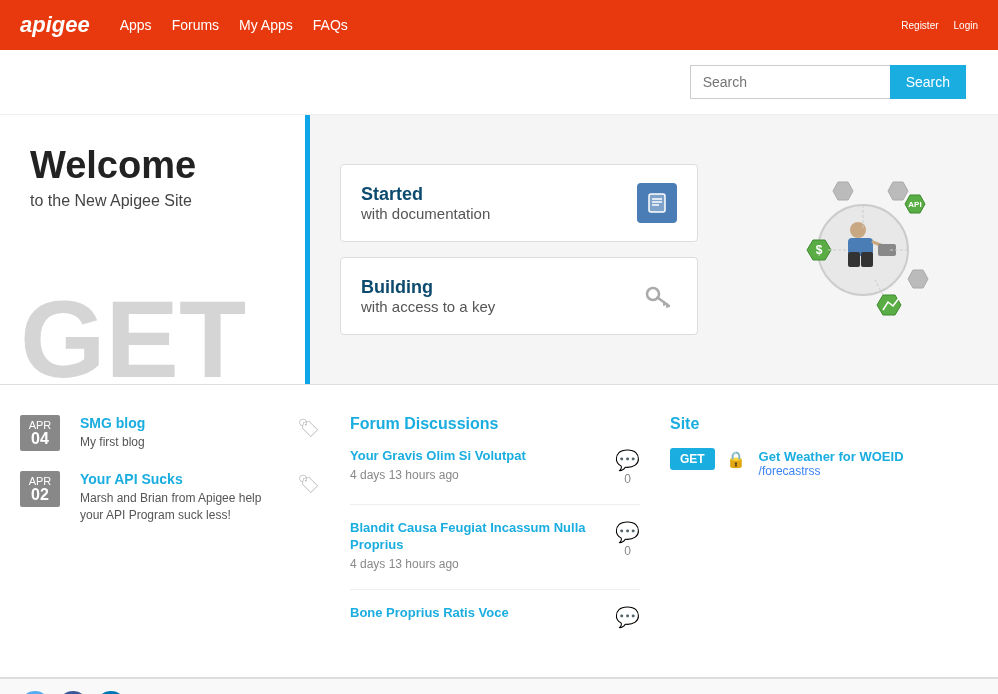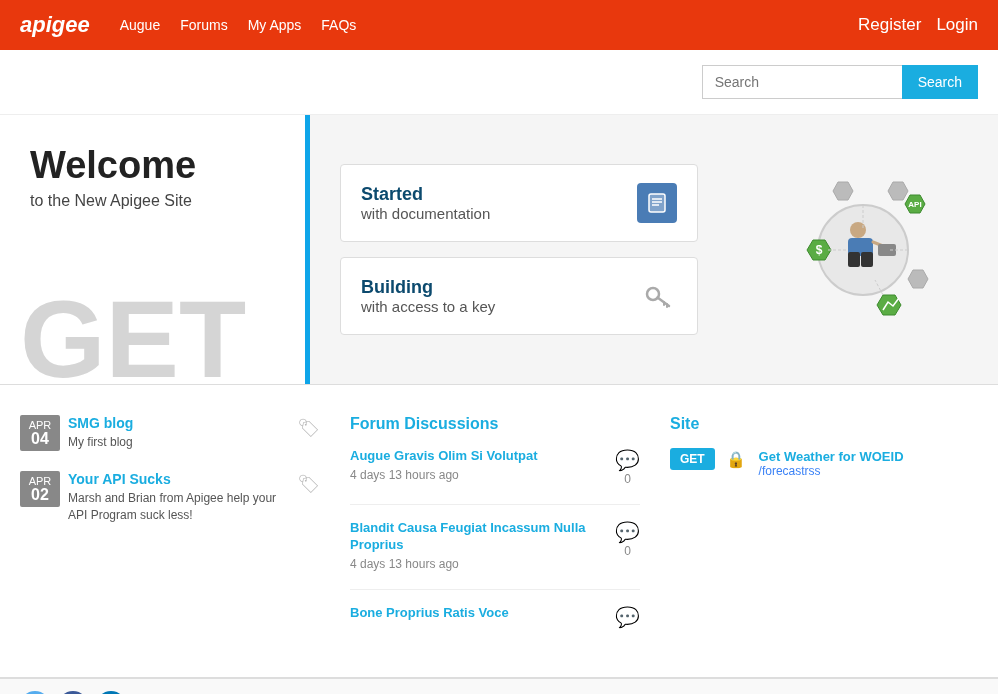--- a/index.html
+++ b/index.html
@@ -4,24 +4,24 @@
   <style>
     * { margin: 0; padding: 0; box-sizing: border-box; }
     body { font-family: Arial, sans-serif; font-size: 14px; color: #333; background: #fff; width: 998px; }
 
     
     .header { background: #e8380d; height: 50px; display: flex; align-items: center; padding: 0 20px; }
     .logo { color: #fff; font-size: 22px; font-weight: bold; font-style: italic; margin-right: 30px; }
     .nav { display: flex; gap: 20px; }
     .nav a { color: #fff; text-decoration: none; font-size: 14px; }
     .header-right { margin-left: auto; display: flex; gap: 15px; }
-    .header-right a { color: #fff; text-decoration: none; font-size: 17px; }
-
-    
-    .search-bar { display: flex; justify-content: flex-end; padding: 15px 20px; background: #fff; border-bottom: 1px solid #eee; }
+    .header-right a { color: #fff; text-decoration: none; font-size: 10px; }
+
+    
+    .search-bar { display: flex; justify-content: flex-end; padding: 15px 32px; background: #fff; border-bottom: 1px solid #eee; }
     .search-bar input { width: 200px; padding: 8px 12px; border: 1px solid #ccc; border-right: none; font-size: 14px; outline: none; }
     .search-bar button { background: #1aade0; color: #fff; border: none; padding: 8px 16px; cursor: pointer; font-size: 14px; }
 
     
     .hero { display: flex; background: #f5f5f5; border-bottom: 1px solid #ddd; min-height: 270px; }
     .hero-left { width: 310px; padding: 30px 30px; background: #fff; border-right: 5px solid #0ea5e9; display: flex; flex-direction: column; justify-content: flex-start; position: relative; overflow: hidden; }
     .hero-welcome h1 { font-size: 38px; font-weight: bold; color: #222; line-height: 1.1; }
     .hero-welcome p { font-size: 16px; color: #444; margin-top: 5px; }
     .hero-get { position: absolute; bottom: -10px; left: 20px; font-size: 110px; font-weight: bold; color: #d5d5d5; line-height: 1; z-index: 0; }
     .hero-cards { flex: 1; padding: 30px; display: flex; flex-direction: column; gap: 15px; justify-content: center; }
@@ -33,21 +33,21 @@
     .icon-key { color: #999; font-size: 22px; }
     .hero-illustration { width: 270px; display: flex; align-items: center; justify-content: center; padding: 20px; }
     .illustration-svg { width: 220px; height: 220px; }
 
     
     .main { display: flex; padding: 30px 20px; gap: 30px; border-bottom: 1px solid #ddd; background: #fff; }
 
     
     .blog-section { width: 300px; }
     .section-title { color: #1aade0; font-size: 16px; font-weight: bold; margin-bottom: 15px; }
-    .blog-post { display: flex; gap: 8px; margin-bottom: 20px; align-items: flex-start; }
+    .blog-post { display: flex; gap: 20px; margin-bottom: 20px; align-items: flex-start; }
     .date-badge { background: #888; color: #fff; text-align: center; padding: 4px 8px; min-width: 40px; border-radius: 2px; flex-shrink: 0; }
     .date-badge .month { font-size: 11px; text-transform: uppercase; }
     .date-badge .day { font-size: 16px; font-weight: bold; line-height: 1; }
     .blog-content { flex: 1; }
     .blog-content a { color: #1aade0; text-decoration: none; font-size: 14px; font-weight: bold; }
     .blog-content p { font-size: 12px; color: #555; margin-top: 3px; line-height: 1.4; }
     .tag-icon { color: #bbb; font-size: 18px; flex-shrink: 0; margin-top: 2px; }
 
     
     .forum-section { width: 290px; }
@@ -74,21 +74,21 @@
     .twitter { background: #55acee; }
     .facebook { background: #3b5998; }
     .linkedin { background: #0077b5; }
   </style>
 </head>
 <body>
 
 <div class="header">
   <div class="logo">apigee</div>
   <nav class="nav">
-    <a href="#">Augue</a>
+    <a href="#">Apps</a>
     <a href="#">Forums</a>
     <a href="#">My Apps</a>
     <a href="#">FAQs</a>
   </nav>
   <div class="header-right">
     <a href="#">Register</a>
     <a href="#">Login</a>
   </div>
 </div>
 
@@ -196,21 +196,21 @@
       </div>
       <span class="tag-icon">🏷</span>
     </div>
   </div>
 
   <div class="forum-section">
     <div class="section-title">Forum Discussions</div>
 
     <div class="forum-post">
       <div class="forum-post-content">
-        <a href="#">Augue Gravis Olim Si Volutpat</a>
+        <a href="#">Your Gravis Olim Si Volutpat</a>
         <div class="meta">4 days 13 hours ago</div>
       </div>
       <div class="forum-count">
         <span class="count-icon">💬</span>
         <span>0</span>
       </div>
     </div>
 
     <hr class="forum-divider">
 

